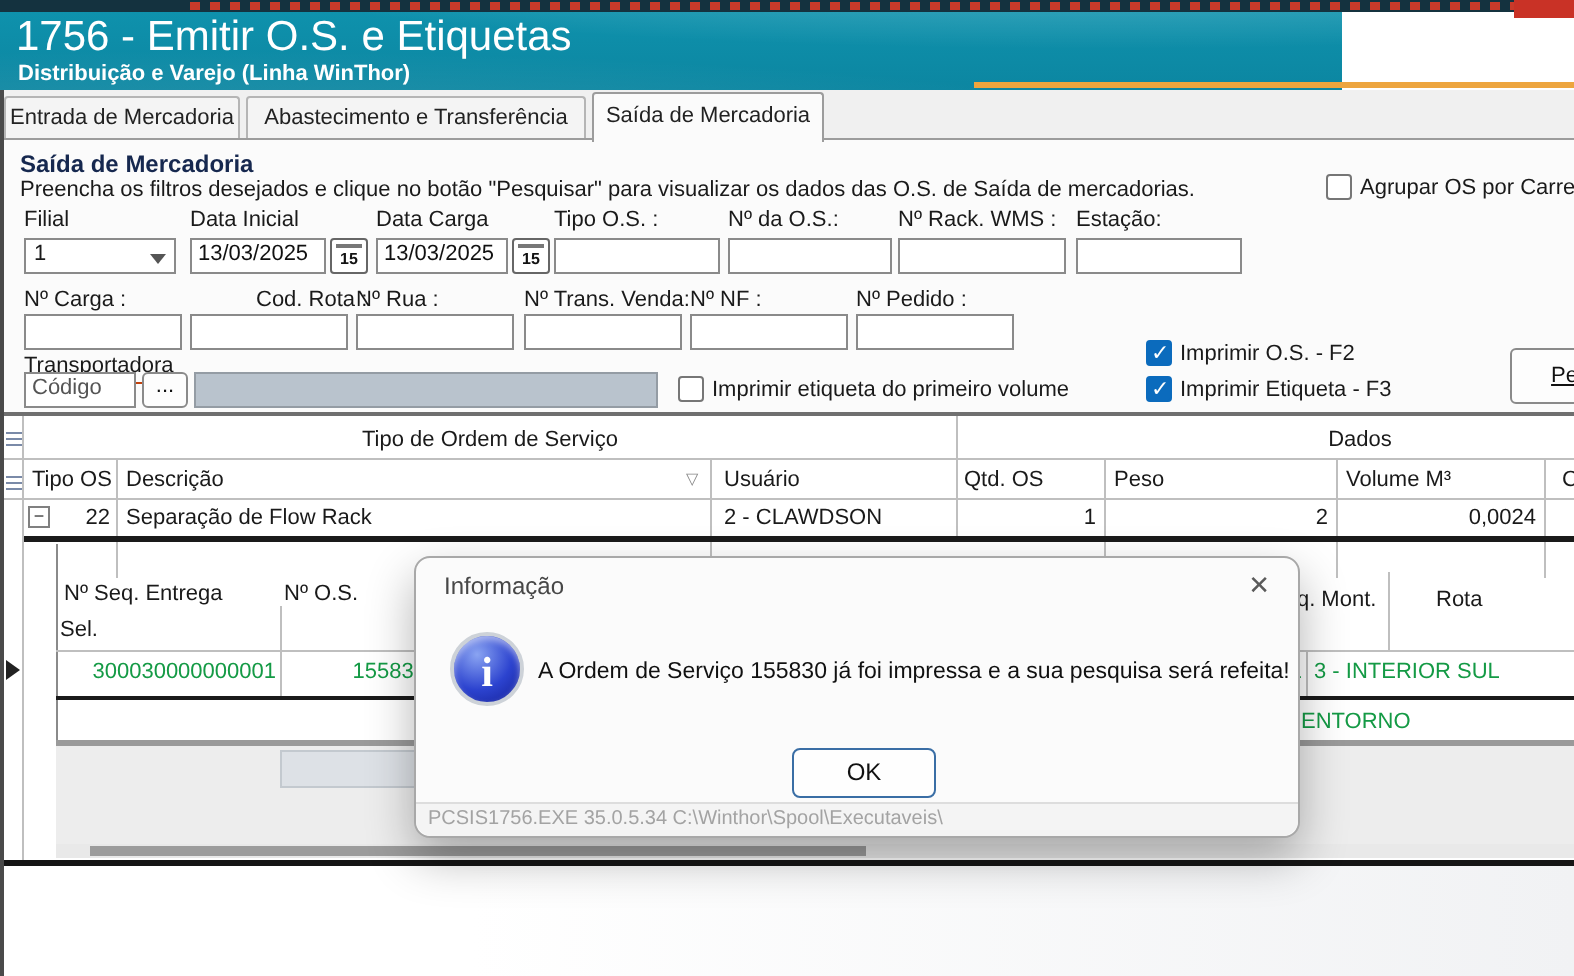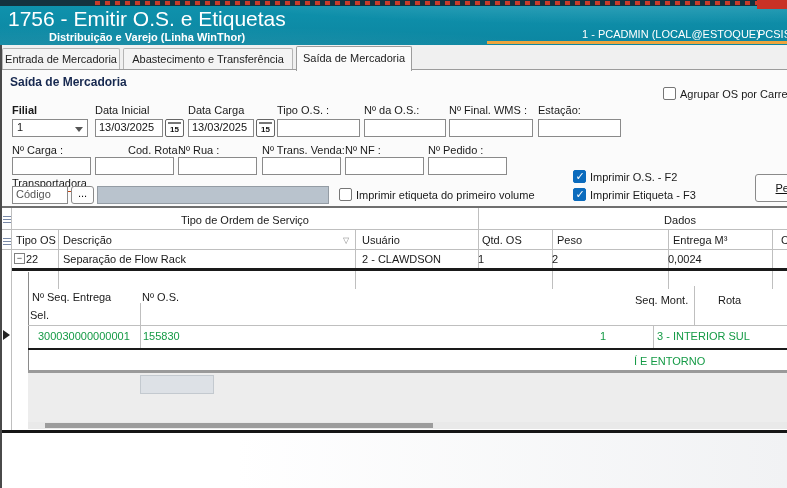--- a/index.html
+++ b/index.html
@@ -2,31 +2,31 @@
 <html><head>
 <meta charset="utf-8">
 <style>
   html,body{margin:0;padding:0;background:#dfe3e8;}
   *{box-sizing:border-box;font-family:"Liberation Sans",sans-serif;}
   .screen{position:relative;width:787px;height:488px;overflow:hidden;background:#fff;font-size:11px;color:#1a1a1a;}
   .abs{position:absolute;}
   .nowrap{white-space:nowrap;}
 
   
-  .hdr{position:absolute;left:0;top:0;width:787px;height:45px;
+  .hdr{position:absolute;left:0;top:0;width:671px;height:45px;
     background:
       radial-gradient(130% 190% at 82% -50%, rgba(255,255,255,.30), rgba(255,255,255,0) 55%),
       radial-gradient(150% 220% at 15% 170%, rgba(255,255,255,.16), rgba(255,255,255,0) 52%),
       linear-gradient(180deg,#0f93ae,#0c86a1);}
   .topstrip{position:absolute;left:0;top:0;width:787px;height:6px;background:#14323f;}
   .reddash{position:absolute;left:95px;top:1px;width:662px;height:4px;
     background:repeating-linear-gradient(90deg,#c93a2a 0 5px,rgba(0,0,0,0) 5px 10px);}
   .redcorner{position:absolute;left:757px;top:0;width:30px;height:9px;background:#c93226;}
   .apptitle{position:absolute;left:8px;top:7px;font-size:21px;color:#fff;}
-  .appsub{position:absolute;left:9px;top:31px;font-size:11px;font-weight:bold;color:#fff;margin-left:40px;}
+  .appsub{position:absolute;left:9px;top:31px;font-size:11px;font-weight:bold;color:#fff;}
   .userline{position:absolute;left:582px;top:28px;color:#fff;font-size:11px;white-space:nowrap;}
   .sess{position:absolute;left:758px;top:28px;color:#fff;font-size:11px;white-space:nowrap;}
   .orangebar{position:absolute;left:487px;top:41px;width:300px;height:3px;background:#eda53e;}
 
   
   .tabbar{position:absolute;left:0;top:45px;width:787px;height:25px;background:#f0f0f0;border-bottom:1px solid #9c9c9c;}
   .tab{position:absolute;top:3px;height:21px;background:#f4f4f4;border:1px solid #b5b5b5;border-bottom:none;
        border-radius:2px 2px 0 0;text-align:center;line-height:20px;color:#222;}
   .tab.active{top:1px;height:25px;background:#fbfbfb;z-index:2;border-color:#9c9c9c;line-height:23px;}
 
@@ -45,21 +45,21 @@
   .cb.checked::after{content:"✓";position:absolute;left:1.5px;top:-1px;color:#fff;font-size:11px;}
   .btn{position:absolute;background:#fdfdfd;border:1px solid #8a8a8a;border-radius:3px;text-align:center;color:#111;}
   .grpline{border-bottom:1px solid #c2410c;padding-bottom:2px;}
 
   
   .grid{position:absolute;left:0;top:206px;width:787px;height:224px;background:#fff;border-top:2px solid #6f6f6f;}
   .vline{position:absolute;width:1px;background:#bfbfbf;}
   .hline{position:absolute;height:1px;background:#bfbfbf;}
   .bandtxt{position:absolute;top:6px;text-align:center;font-size:11px;color:#1a1a1a;}
   .colhdr{position:absolute;top:26px;font-size:11px;color:#1a1a1a;white-space:nowrap;}
-  .cellr{}
+  .cellr{text-align:right;}
   .burger{position:absolute;left:3px;width:8px;height:7px;
     background:repeating-linear-gradient(180deg,#7a8aa8 0 1px,rgba(0,0,0,0) 1px 3px);}
   .expand{position:absolute;width:11px;height:11px;border:1px solid #808080;background:#fff;font-size:9px;line-height:9px;text-align:center;color:#333;}
   .green{color:#149a45;}
   .rowptr{position:absolute;width:0;height:0;border-top:5px solid transparent;border-bottom:5px solid transparent;border-left:7px solid #222;}
   .sorttri::after{content:"▽";font-size:8px;color:#8a8a8a;}
 
   
   .dlg{position:absolute;left:207px;top:278px;width:443px;height:141px;background:#fbfbfb;border:1px solid #a8a8a8;
        border-radius:8px;box-shadow:0 10px 24px rgba(0,0,0,.30);z-index:10;}
@@ -83,43 +83,43 @@
 
 <div class="screen">
 
   <div class="hdr">
     <div class="topstrip">
       <div class="reddash"></div>
       <div class="redcorner"></div>
     </div>
     <div class="apptitle">1756 - Emitir O.S. e Etiquetas</div>
     <div class="appsub">Distribuição e Varejo (Linha WinThor)</div>
-    <div class="userline">1 - PCADMIN (LOCAL@ESTOQUE)</div>
     <div class="sess">PCSIS</div>
     <div class="orangebar"></div>
   </div>
 
   <div class="tabbar">
     <div class="tab" style="left:2px;width:118px;">Entrada de Mercadoria</div>
     <div class="tab" style="left:123px;width:170px;">Abastecimento e Transferência</div>
     <div class="tab active" style="left:296px;width:116px;">Saída de Mercadoria</div>
   </div>
 
   <div class="content">
     <div class="abs sect" style="left:10px;top:5px;">Saída de Mercadoria</div>
+    <div class="abs nowrap" style="left:10px;top:19px;">Preencha os filtros desejados e clique no botão "Pesquisar" para visualizar os dados das O.S. de Saída de mercadorias.</div>
 
     <span class="cb" style="left:663px;top:17px;"></span>
     <div class="lbl" style="left:680px;top:18px;">Agrupar OS por Carreg</div>
 
-    <div class="lbl" style="left:12px;top:34px;font-weight:bold;">Filial</div>
+    <div class="lbl" style="left:12px;top:34px;">Filial</div>
     <div class="lbl" style="left:95px;top:34px;">Data Inicial</div>
     <div class="lbl" style="left:188px;top:34px;">Data Carga</div>
     <div class="lbl" style="left:277px;top:34px;">Tipo O.S. :</div>
     <div class="lbl" style="left:364px;top:34px;">Nº da O.S.:</div>
-    <div class="lbl" style="left:449px;top:34px;">Nº Final. WMS :</div>
+    <div class="lbl" style="left:449px;top:34px;">Nº Rack. WMS :</div>
     <div class="lbl" style="left:538px;top:34px;">Estação:</div>
 
     <div class="sel" style="left:12px;top:49px;width:76px;">
       <span>1</span>
       <span class="chev" style="right:4px;top:7px;"></span>
     </div>
     <div class="inp" style="left:95px;top:49px;width:68px;">13/03/2025</div>
     <div class="calbtn" style="left:165px;top:49px;">15</div>
     <div class="inp" style="left:188px;top:49px;width:66px;">13/03/2025</div>
     <div class="calbtn" style="left:256px;top:49px;">15</div>
@@ -169,21 +169,21 @@
     <div class="bandtxt" style="left:478px;width:404px;">Dados</div>
     <div class="vline" style="left:478px;top:0;height:60px;"></div>
 
     <div class="hline" style="left:0;top:41px;width:787px;"></div>
     <div class="colhdr" style="left:16px;">Tipo OS</div>
     <div class="colhdr" style="left:63px;">Descrição</div>
     <span class="colhdr sorttri" style="left:343px;top:25px;"></span>
     <div class="colhdr" style="left:362px;">Usuário</div>
     <div class="colhdr" style="left:482px;">Qtd. OS</div>
     <div class="colhdr" style="left:557px;">Peso</div>
-    <div class="colhdr" style="left:673px;">Entrega M³</div>
+    <div class="colhdr" style="left:673px;">Volume M³</div>
     <div class="colhdr" style="left:781px;">C</div>
     <div class="vline" style="left:58px;top:21px;height:60px;"></div>
     <div class="vline" style="left:355px;top:21px;height:60px;"></div>
     <div class="vline" style="left:552px;top:21px;height:60px;"></div>
     <div class="vline" style="left:668px;top:21px;height:60px;"></div>
     <div class="vline" style="left:772px;top:21px;height:60px;"></div>
 
     <div>
       <span class="expand" style="left:14px;top:45px;">−</span>
       <div class="colhdr cellr" style="left:26px;top:45px;width:29px;">22</div>
@@ -223,14 +223,24 @@
 
     <div class="abs" style="left:28px;top:214px;width:759px;height:7px;background:#e9e9e9;">
       <div class="abs" style="left:17px;top:1px;width:388px;height:5px;background:#9c9c9c;"></div>
     </div>
   </div>
 
   <div class="abs" style="left:0;top:430px;width:787px;height:3px;background:#151515;"></div>
   <div class="belowwin"></div>
   <div class="leftedge"></div>
 
+  <div class="dlg">
+    <div class="dlg-title">Informação</div>
+    <div class="dlg-close">✕</div>
+    <div class="infoicon">
+      <span>i</span>
+    </div>
+    <div class="dlg-msg">A Ordem de Serviço 155830 já foi impressa e a sua pesquisa será refeita!</div>
+    <div class="okbtn">OK</div>
+    <div class="dlg-status">PCSIS1756.EXE 35.0.5.34 C:\Winthor\Spool\Executaveis\</div>
+  </div>
 
 </div>
 
 </body></html>

